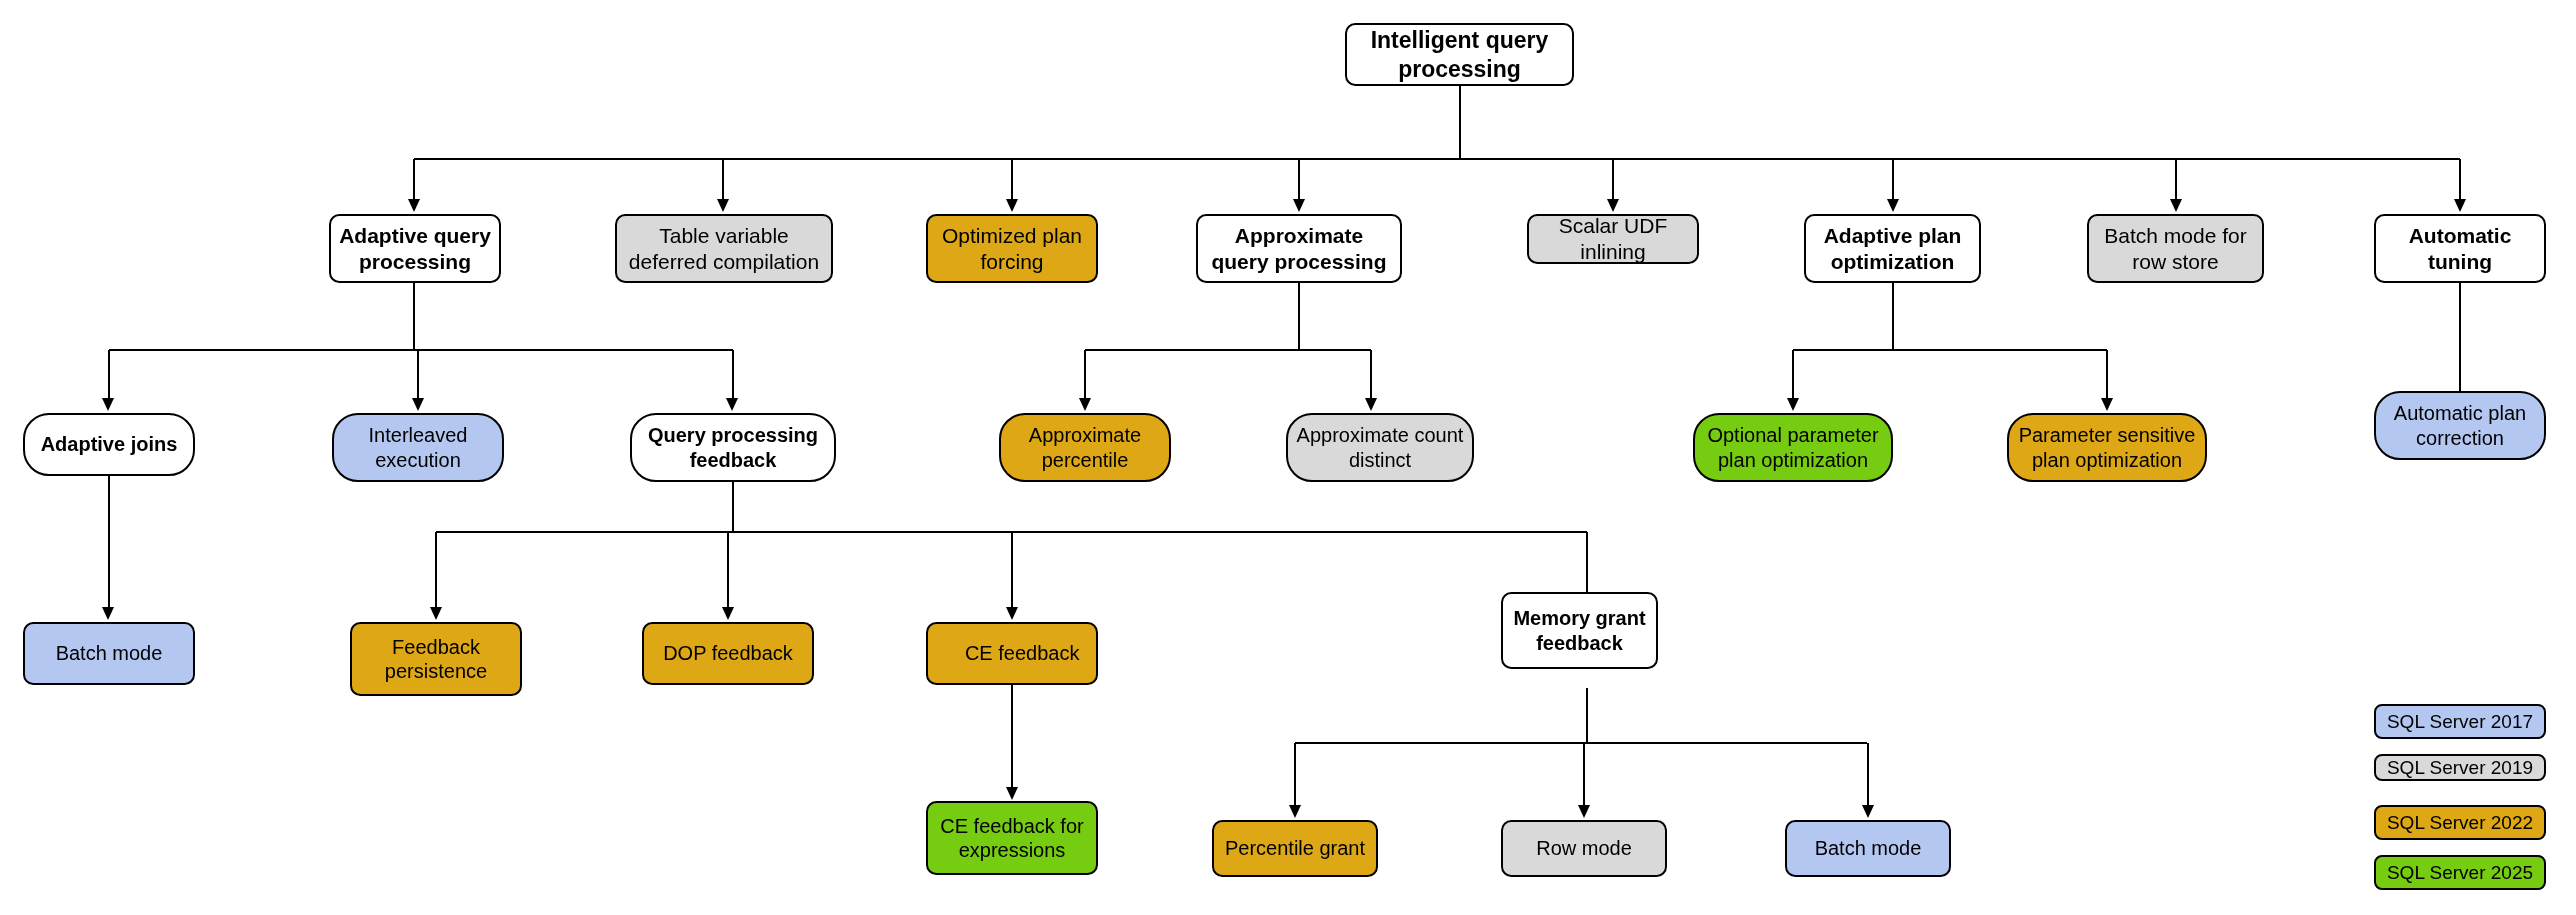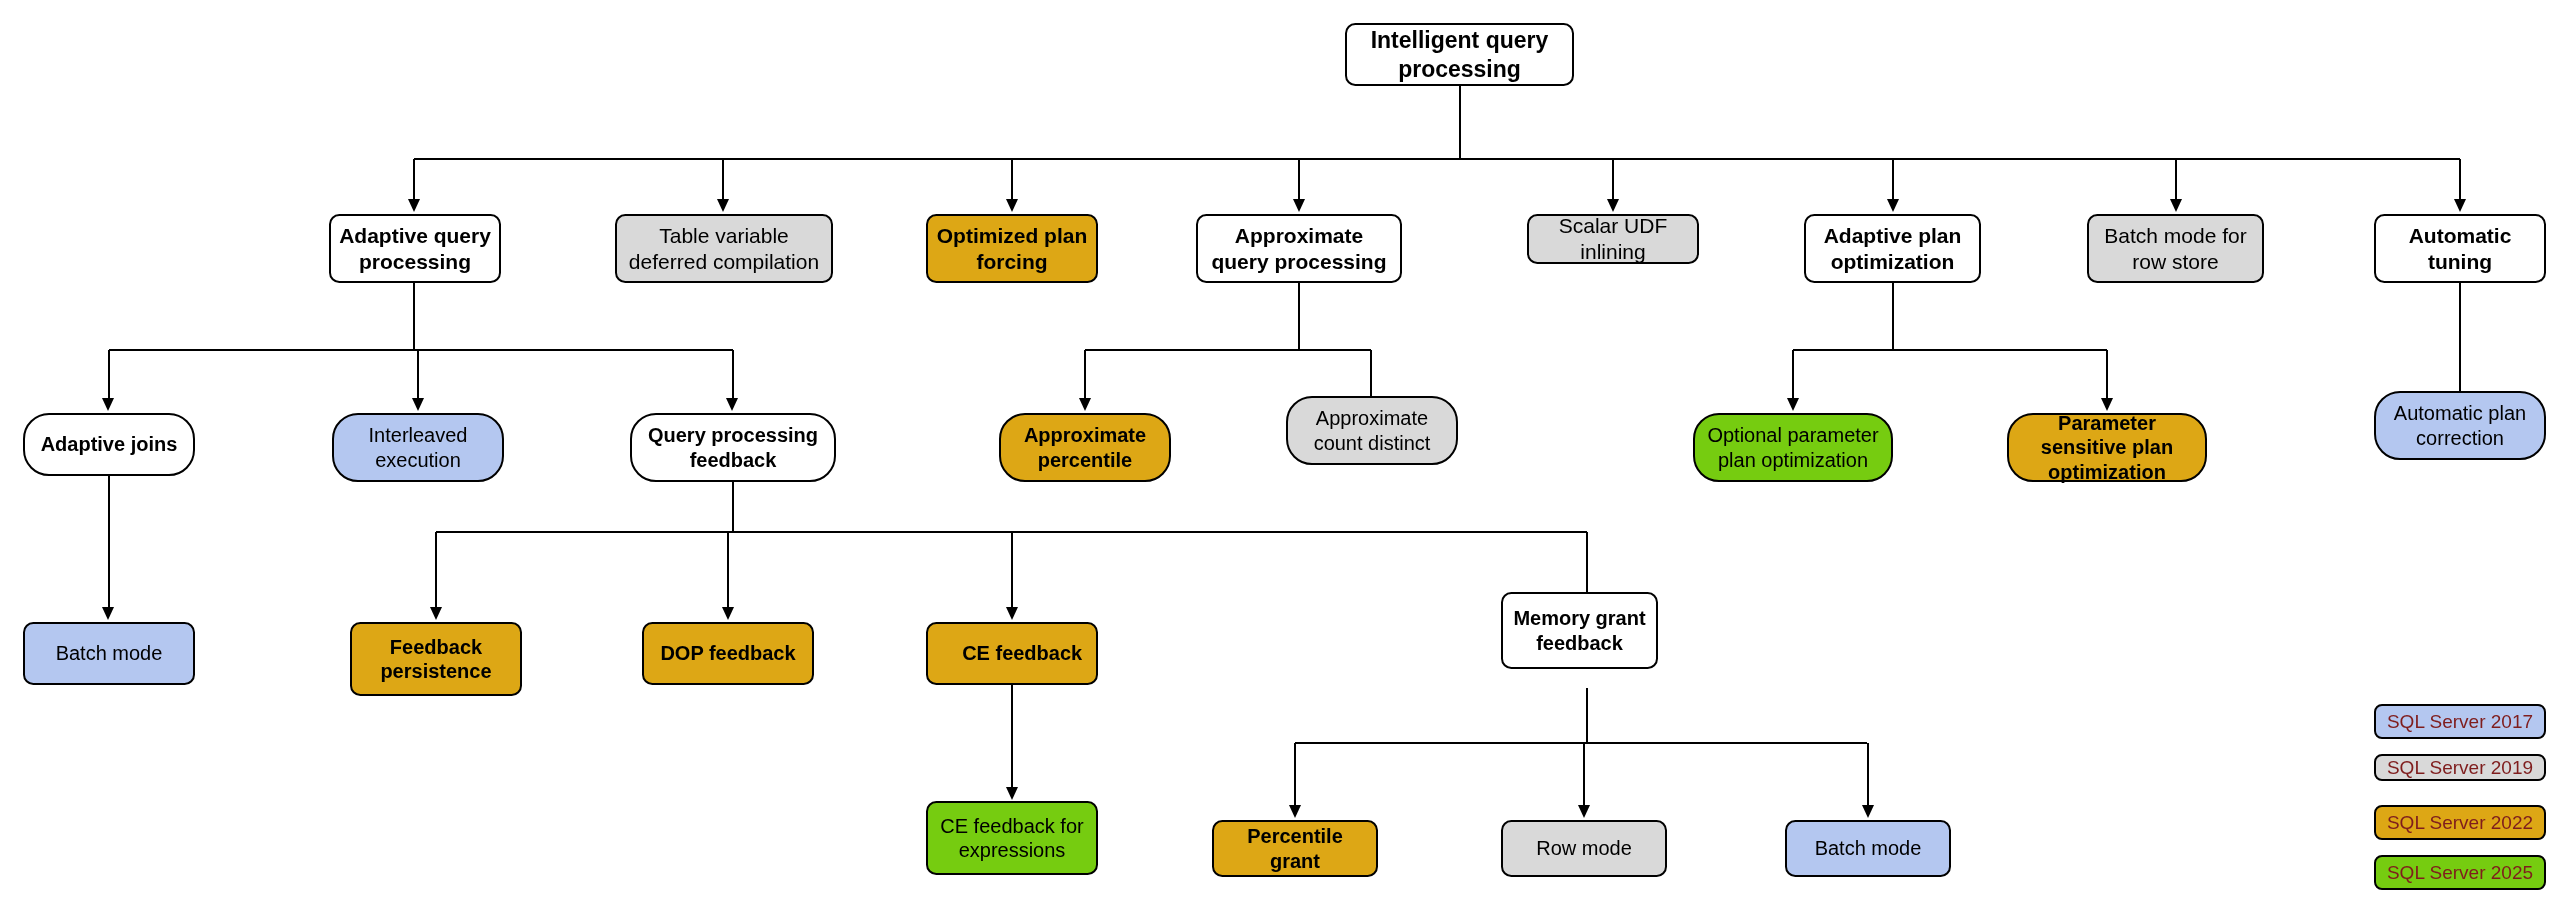--- a/index.html
+++ b/index.html
@@ -18,21 +18,21 @@
     justify-content:center;
     text-align:center;
     color:#000000;
     line-height:1.22;
     padding:2.3px 5.7px;
     z-index:5;
   }
   .node .lbl{display:block;width:100%;}
   .n-white{background:#ffffff;font-weight:bold;}
   .n-gray{background:#d9d9d9;font-weight:normal;}
-  .n-gold{background:#dda715;font-weight:bold;}
+  .n-gold{background:#dda715;font-weight:normal;}
   .n-green{background:#76cc10;font-weight:normal;}
   .n-blue{background:#b4c7f0;font-weight:normal;}
 
   .fs-root{font-size:23px;}
   .fs-l2{font-size:21px;}
   .fs-l3{font-size:20px;border-radius:26px;}
   .fs-l4{font-size:20px;}
   .fs-leg{font-size:19px;font-weight:normal;}
 
   
@@ -46,21 +46,21 @@
     border-top:13.7px solid #000000;
     z-index:2;
   }
 
   .legend-box{
     position:absolute;
     box-sizing:border-box;
     border:2.3px solid #000000;
     border-radius:8px;
     display:flex;align-items:center;justify-content:center;
-    color:#7f1d1d;
+    color:#000000;
     z-index:6;
   }
 </style>
 </head>
 <body>
 
 <div id="stage">
   <div id="edges">
       <div class="vline" style="left: 1459px; top: 86px; height: 73px;"></div>
       <div class="hline" style="left: 414px; top: 158px; width: 2046px;"></div>
@@ -158,21 +158,21 @@
       </div>
       <div class="node n-blue fs-l3" style="left: 332px; top: 413px; width: 172px; height: 69px;">
         <span class="lbl">Interleaved execution</span>
       </div>
       <div class="node n-white fs-l3" style="left: 630px; top: 413px; width: 206px; height: 69px;">
         <span class="lbl">Query processing feedback</span>
       </div>
       <div class="node n-gold fs-l3" style="left: 999px; top: 413px; width: 172px; height: 69px;">
         <span class="lbl">Approximate percentile</span>
       </div>
-      <div class="node n-gray fs-l3" style="left: 1286px; top: 396px; width: 172px; height: 69px;">
+      <div class="node n-gray fs-l3" style="left: 1286px; top: 413px; width: 188px; height: 69px;">
         <span class="lbl">Approximate count distinct</span>
       </div>
       <div class="node n-green fs-l3" style="left: 1693px; top: 413px; width: 200px; height: 69px;">
         <span class="lbl">Optional parameter plan optimization</span>
       </div>
       <div class="node n-gold fs-l3" style="left: 2007px; top: 413px; width: 200px; height: 69px;">
         <span class="lbl">Parameter sensitive plan optimization</span>
       </div>
       <div class="node n-blue fs-l3" style="left: 2374px; top: 391px; width: 172px; height: 69px;">
         <span class="lbl">Automatic plan correction</span>

